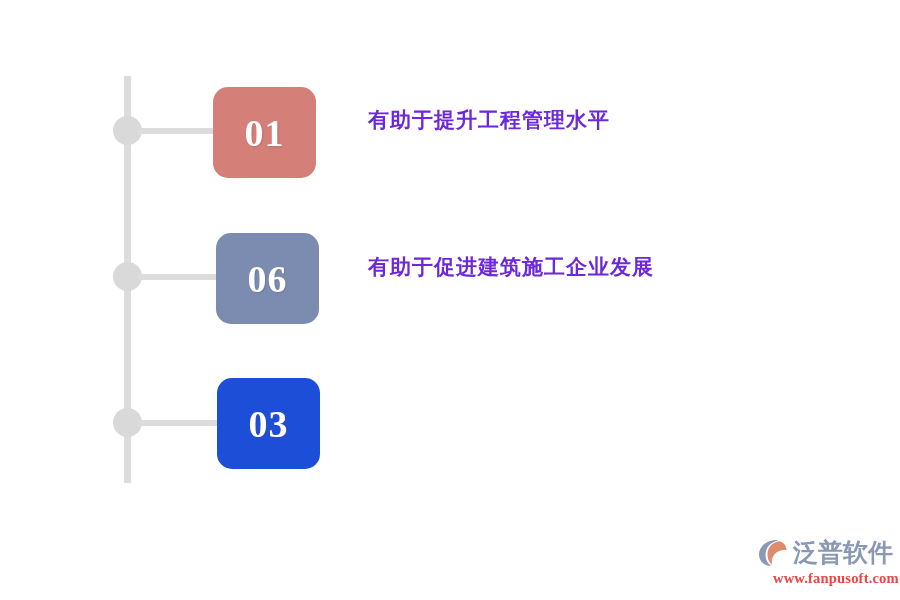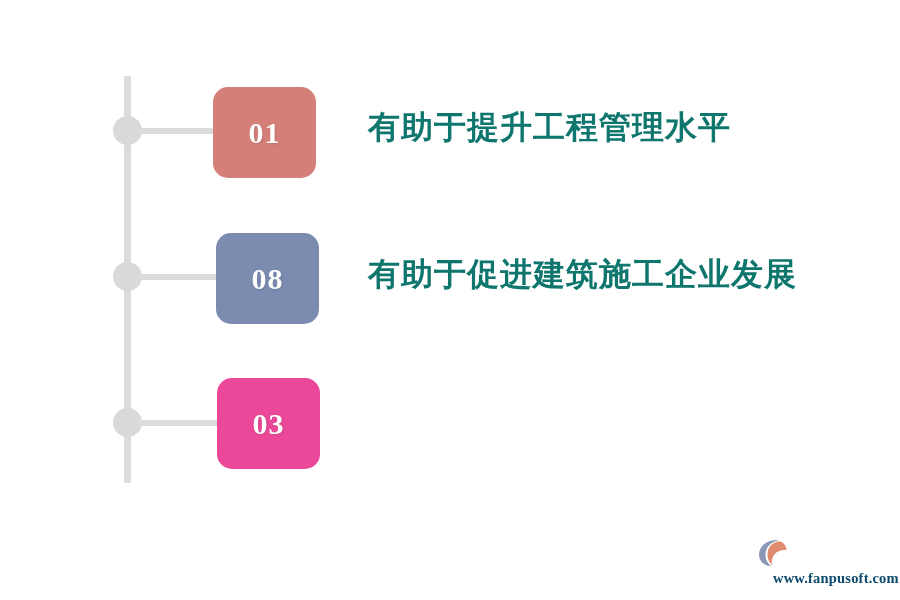--- a/index.html
+++ b/index.html
@@ -58,34 +58,34 @@
 
   .badge {
     position: absolute;
     width: 103px;
     height: 91px;
     border-radius: 15px;
     display: flex;
     align-items: center;
     justify-content: center;
     color: #ffffff;
-    font-size: 30px;
+    font-size: 38px;
     font-weight: bold;
     letter-spacing: 1px;
     text-shadow: 1px 1px 2px rgba(120, 80, 80, 0.25);
     font-family: "Liberation Serif", "DejaVu Serif", serif;
   }
   .badge.b1 { left: 213px; top: 87px;  background: #d47f78; }
   .badge.b2 { left: 216px; top: 233px; background: #7c8cb0; text-shadow: 1px 1px 2px rgba(70,90,130,0.3); }
-  .badge.b3 { left: 217px; top: 378px; background: #ec4899; }
+  .badge.b3 { left: 217px; top: 378px; background: #1d4ed8; }
 
   .row-text {
     position: absolute;
-    color: #0f766e;
-    font-size: 32px;
+    color: #6d28d9;
+    font-size: 21px;
     font-weight: bold;
     letter-spacing: 1px;
     white-space: nowrap;
     text-shadow: 1.5px 1.5px 0 rgba(255,255,255,0.95);
     font-family: "DejaVu Sans", "Liberation Sans", sans-serif;
   }
   .row-text.t1 { left: 368px; top: 106px; }
   .row-text.t2 { left: 368px; top: 253px; font-family: Liberation Serif, serif; }
   .row-text.t3 { left: 368px; top: 399px; }
 
@@ -110,21 +110,21 @@
   }
   .brand-name {
     color: #8a97b5;
     font-size: 25px;
     font-weight: bold;
     letter-spacing: 0px;
     line-height: 30px;
     font-family: "DejaVu Sans", "Liberation Sans", sans-serif;
   }
   .brand-url {
-    color: #0c4a6e;
+    color: #ef4444;
     font-size: 14.5px;
     letter-spacing: 0.2px;
     margin-top: 0px;
     margin-left: 16px;
     font-family: "Liberation Serif", "DejaVu Serif", serif;
     font-weight: bold;
   }
 </style>
 </head>
 <body>
@@ -137,31 +137,32 @@
   <div class="timeline-node n2"></div>
   <div class="timeline-node n3"></div>
 
   <div class="connector c1"></div>
   <div class="connector c2"></div>
   <div class="connector c3"></div>
 
   <div class="badge b1">01</div>
   <div class="row-text t1">有助于提升工程管理水平</div>
 
-  <div class="badge b2">08</div>
+  <div class="badge b2">06</div>
   <div class="row-text t2">有助于促进建筑施工企业发展</div>
 
   <div class="badge b3">03</div>
 
   <div class="brand">
     <div class="brand-top">
       <span class="brand-mark">
         <svg viewBox="0 0 34 30" width="34" height="30" aria-hidden="true">
           <path d="M20 2 C9 2 2 9 2 16.5 C2 23 7 28 14 28 C10.5 25.5 8.5 21.5 8.5 17 C8.5 9.5 13.5 4 21 2.4 Z" fill="#8a97b5"></path>
           <path d="M22 3.2 C14.5 4.6 10.5 10 10.5 16.8 C10.5 21 12.3 24.8 15.4 27.2 C14.2 23.6 14.8 19.6 17.4 16.4 C20 13.2 24.4 11.6 29.5 12.2 C29.2 7.4 26.6 4 22 3.2 Z" fill="#e08a6e"></path>
           <path d="M29.6 13.6 C24.8 13.2 20.8 14.8 18.5 17.7 C16.4 20.4 16 23.7 17.2 26.6 C22.8 25.6 27.6 21.6 29.3 16.6 C29.6 15.6 29.7 14.6 29.6 13.6 Z" fill="#ffffff"></path>
         </svg>
       </span>
+      <span class="brand-name">泛普软件</span>
     </div>
     <div class="brand-url">www.fanpusoft.com</div>
   </div>
 
 </div>
 
 </body></html>

